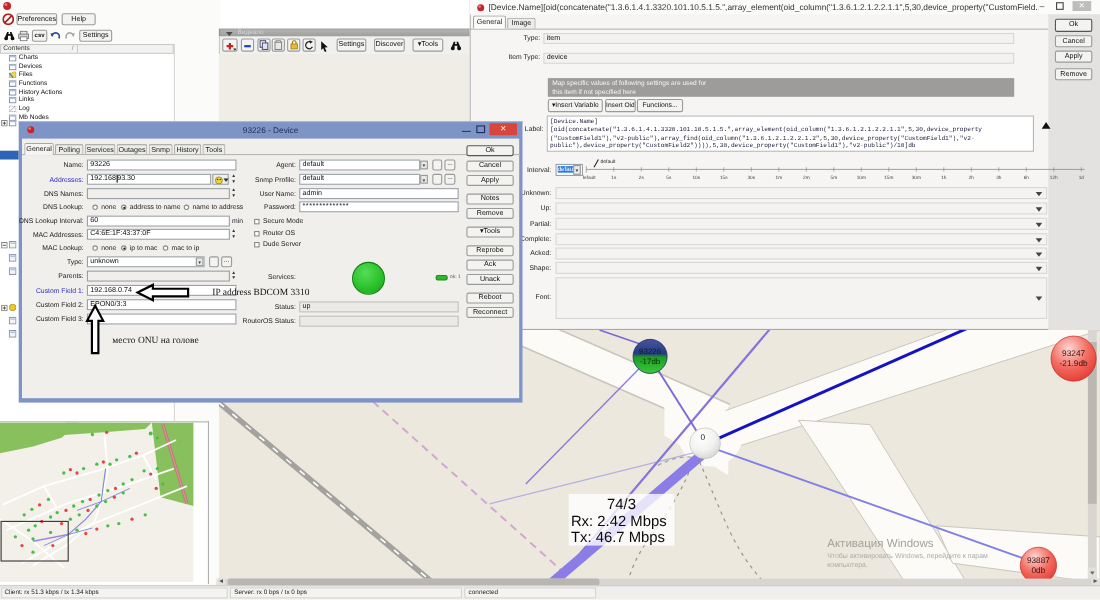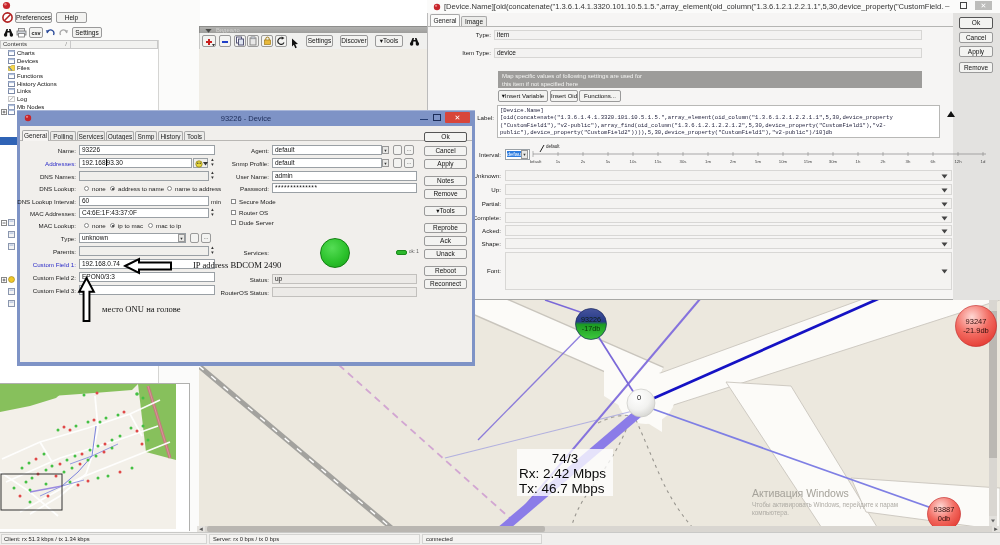--- a/index.html
+++ b/index.html
@@ -656,21 +656,21 @@
 
   <div class="lblr" style="left:209px;top:275px;width:60px">Status:</div>
   <div class="fld" style="left:272px;top:274px;width:145px;height:10px;background:#eceae7;border-color:#c2c0bd">up</div>
 
   <div class="lblr" style="left:194px;top:288px;width:75px">RouterOS Status:</div>
   <div class="fld" style="left:272px;top:287px;width:145px;height:10px;background:#eceae7;border-color:#c2c0bd"></div>
 
   <svg class="ab" style="left:123px;top:257px" width="50" height="18" viewBox="0 0 50 18">
     <polygon points="2,9 16,2 16,5.5 48,5.5 48,12.5 16,12.5 16,16" fill="#fff" stroke="#000" stroke-width="2"></polygon>
   </svg>
-  <div class="ab" style="left:193px;top:260px;font-family:'Liberation Serif',serif;font-size:8.6px;color:#111;white-space:nowrap">IP address BDCOM 2490</div>
+  <div class="ab" style="left:193px;top:260px;font-family:'Liberation Serif',serif;font-size:8.6px;color:#111;white-space:nowrap">IP address BDCOM 3310</div>
   <svg class="ab" style="left:77px;top:276px" width="19" height="47" viewBox="0 0 19 48">
     <polygon points="9.5,2 17,16 12.5,16 12.5,46 6.5,46 6.5,16 2,16" fill="#fff" stroke="#000" stroke-width="2"></polygon>
   </svg>
   <div class="ab" style="left:102px;top:304px;font-family:'Liberation Serif',serif;font-size:8.6px;color:#111;white-space:nowrap">место ONU на голове</div>
 
   <div class="btn" style="left:424px;top:132px;width:43px;height:10px;line-height:8px;border-color:#555">Ok</div>
   <div class="btn" style="left:424px;top:146px;width:43px;height:10px;line-height:8px">Cancel</div>
   <div class="btn" style="left:424px;top:159px;width:43px;height:10px;line-height:8px">Apply</div>
   <div class="btn" style="left:424px;top:176px;width:43px;height:10px;line-height:8px">Notes</div>
   <div class="btn" style="left:424px;top:189px;width:43px;height:10px;line-height:8px">Remove</div>

